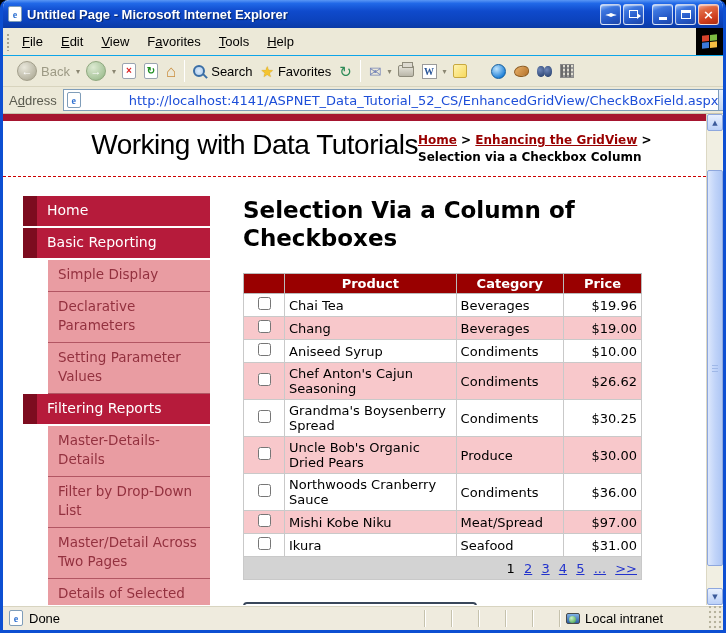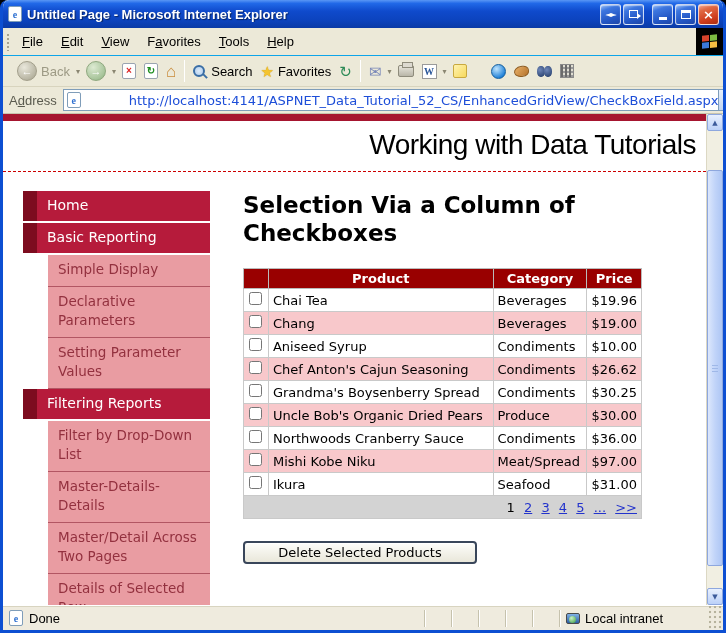--- a/index.html
+++ b/index.html
@@ -132,21 +132,21 @@
   .nav-item.level2{ margin-left:12px;align-items:flex-end; }
   .nav-item.level2 .strip{ width:13px; }
   .nav-item.level2 .lbl{ flex:1; background:#E99CA2; color:#93313F; padding:5px 8px 7px 10px;
     line-height:19px; border-bottom:1px solid #B25663; }
 
   
   .main{ margin-left:33px; width:400px; }
   .main h1{ font:bold 23px "DejaVu Sans",sans-serif; line-height:28px; color:#000; margin-bottom:21px; }
   table.grid{ border-collapse:collapse; width:399px; }
   table.grid th{ background:#990000; color:#fff; font:bold 13px "DejaVu Sans",sans-serif;
-    padding:2px 6px; border:1px solid #BBB; text-align:center; }
+    padding:2px 20px; border:1px solid #BBB; text-align:center; }
   table.grid td{ font:13px "DejaVu Sans",sans-serif; color:#000; padding:3px 4px; border:1px solid #C9C9C9;
     height:23px; }
   table.grid tbody tr:nth-child(even) td{ background:#F8C8CB; }
   td.chk,th.chk{ width:25px; text-align:center; }
   td.chk input{ width:13px; height:13px; margin:0; cursor:pointer; }
   th.col-product{ width:226px; } th.col-category{ width:94px; } th.col-price{ width:54px; }
   td.price{ text-align:right; }
   td.pager-cell{ background:#D3D3D3; text-align:right; padding:4px 8px; }
   .pager-cell a{ font:13px "DejaVu Sans",sans-serif; margin-left:5px; cursor:pointer; }
   .pager-cell a.current{ color:#000; text-decoration:none; cursor:default; }
@@ -315,20 +315,23 @@
       <span class="go-ic">→</span>
       <span class="go-txt">Go</span>
     </span>
   </div>
 
   <div class="content">
     <div class="redbar"></div>
 
     <div class="pagehead">
       <div class="site-title">Working with Data Tutorials</div>
+      <div class="breadcrumb">
+        <a>Home</a><span> &gt; </span><a>Enhancing the GridView</a><span> &gt; </span><span>Selection via a Checkbox Column</span>
+      </div>
     </div>
 
     <div class="pagebody">
 
       <div class="nav">
 
           <div class="nav-item level1">
             <span class="strip"></span>
             <span class="lbl">Home</span>
           </div>
@@ -353,26 +356,26 @@
             <span class="lbl">Setting Parameter Values</span>
           </div>
 
           <div class="nav-item level1">
             <span class="strip"></span>
             <span class="lbl">Filtering Reports</span>
           </div>
 
           <div class="nav-item level2">
             <span class="strip"></span>
+            <span class="lbl">Master-Details-Details</span>
+          </div>
+
+          <div class="nav-item level2">
+            <span class="strip"></span>
             <span class="lbl">Filter by Drop-Down List</span>
-          </div>
-
-          <div class="nav-item level2">
-            <span class="strip"></span>
-            <span class="lbl">Master-Details-Details</span>
           </div>
 
           <div class="nav-item level2">
             <span class="strip"></span>
             <span class="lbl">Master/Detail Across Two Pages</span>
           </div>
 
           <div class="nav-item level2">
             <span class="strip"></span>
             <span class="lbl">Details of Selected Row</span>

